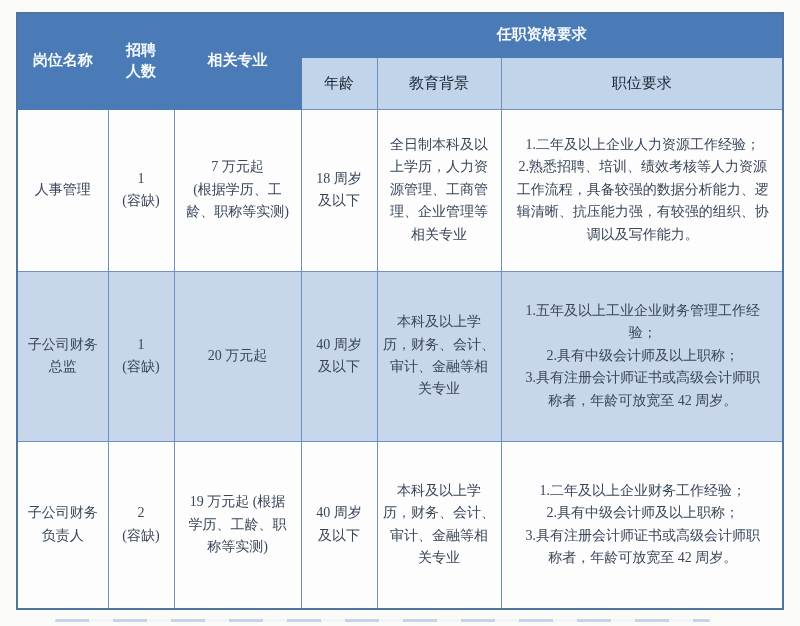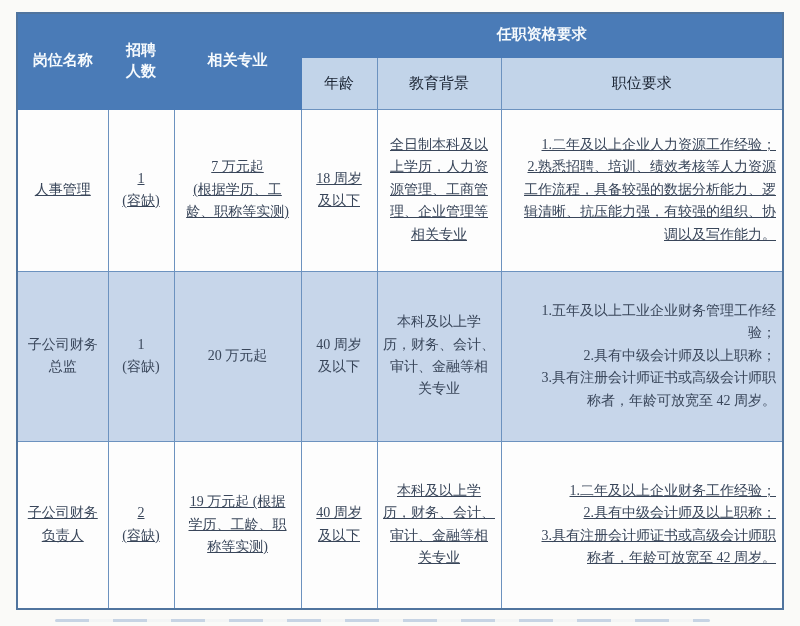--- a/index.html
+++ b/index.html
@@ -57,23 +57,23 @@
     font-size:15px;
     line-height:1.45;
   }
   td.hlight{
     background:var(--subheader-bg);
     color:var(--subheader-text);
     font-weight:normal;
     font-size:15px;
   }
   tr.alt td{background:var(--alt-row-bg);}
-  tr.plain td{background:var(--row-bg);text-decoration:underline;}
+  tr.plain td{background:var(--row-bg);}
   td.c-req{
-    text-align:right;
+    text-align:center;
     padding:4px 6px 4px 8px;
   }
   .bottom-smudge{
     position:absolute;
     left:55px;top:619px;
     width:655px;height:3px;
     background:repeating-linear-gradient(90deg,
       rgba(116,150,196,0.38) 0 34px,
       rgba(116,150,196,0.05) 34px 58px);
     border-radius:2px;

